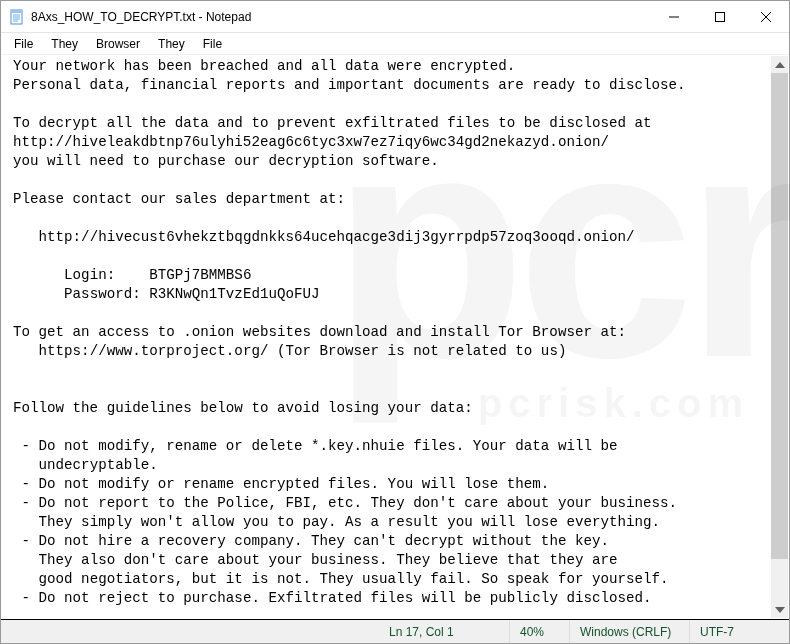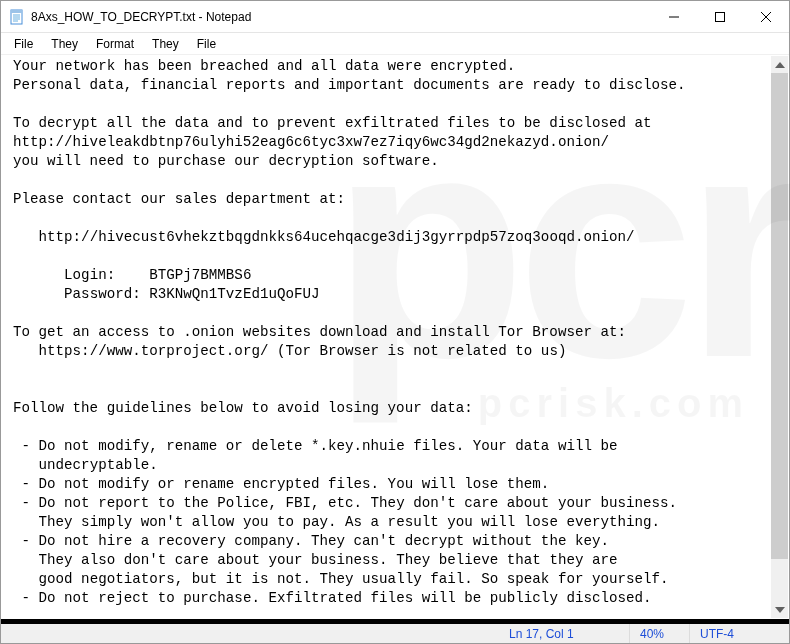--- a/index.html
+++ b/index.html
@@ -74,25 +74,25 @@
       white-space: pre-wrap;
       word-break: break-all;
       padding: 2px 12px;
       color: #000;
       overflow: hidden;
       position: relative;
     }
     .statusbar {
       height: 24px;
       background: #f0f0f0;
-      border-top: 5px solid #000000;
+      border-top: 1px solid #000000;
       display: flex;
       align-items: flex-start;
       font-size: 12px;
-      color: #1d4ed8;
+      color: #14532d;
     }
     .status-spacer { flex: 1; }
     .status-cell {
       padding: 0 10px;
       border-left: 1px solid #dcdcdc;
       height: 100%;
       display: flex;
       align-items: center;
       min-width: 60px;
     }
@@ -185,21 +185,21 @@
             <line x1="0" y1="0" x2="10" y2="10" stroke="#000" stroke-width="1"></line>
             <line x1="10" y1="0" x2="0" y2="10" stroke="#000" stroke-width="1"></line>
           </svg>
       </div>
     </div>
   </div>
 
   <div class="menubar">
     <span class="menu-item">File</span>
     <span class="menu-item">They</span>
-    <span class="menu-item">Format</span>
+    <span class="menu-item">Browser</span>
     <span class="menu-item">They</span>
     <span class="menu-item">File</span>
   </div>
 
   <div class="editor"><span>Your network has been breached and all data were encrypted.
 Personal data, financial reports and important documents are ready to disclose.
 
 To decrypt all the data and to prevent exfiltrated files to be disclosed at 
 http://hiveleakdbtnp76ulyhi52eag6c6tyc3xw7ez7iqy6wc34gd2nekazyd.onion/
 you will need to purchase our decryption software.
@@ -224,21 +224,22 @@
    They simply won't allow you to pay. As a result you will lose everything.
  - Do not hire a recovery company. They can't decrypt without the key. 
    They also don't care about your business. They believe that they are 
    good negotiators, but it is not. They usually fail. So speak for yourself.
  - Do not reject to purchase. Exfiltrated files will be publicly disclosed.</span></div>
 
   <div class="statusbar">
     <div class="status-spacer"></div>
     <div class="status-cell pos">Ln 17, Col 1</div>
     <div class="status-cell">40%</div>
-    <div class="status-cell" style="min-width:100px">UTF-4</div>
+    <div class="status-cell wide">Windows (CRLF)</div>
+    <div class="status-cell" style="min-width:100px">UTF-7</div>
   </div>
 
   <div class="scrollbar-v">
     <div class="sb-arrow">
       <svg width="10" height="6" viewBox="0 0 10 6">
           <polygon points="5,0 10,6 0,6" fill="#606060"></polygon>
         </svg>
     </div>
     <div class="sb-track">
       <div class="sb-thumb"></div>

